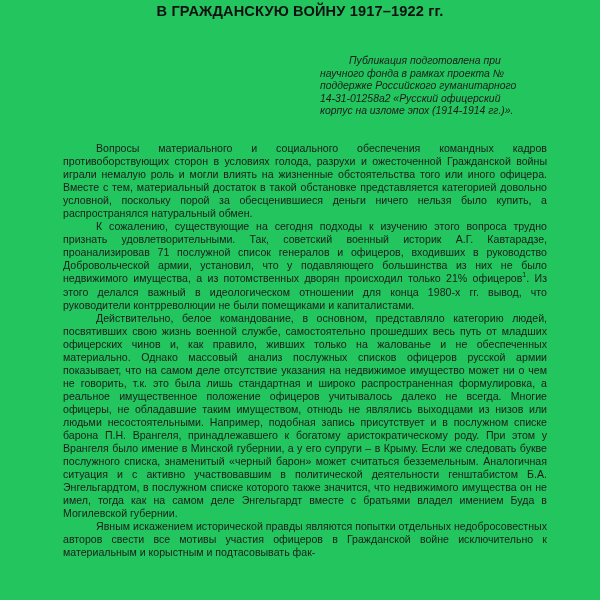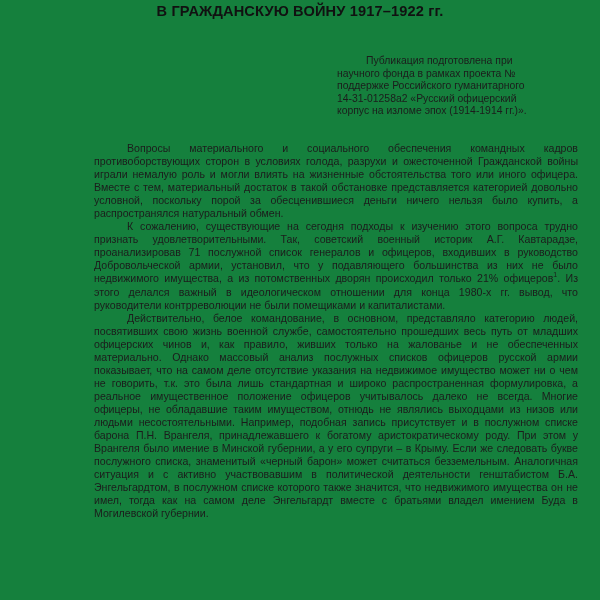--- a/index.html
+++ b/index.html
@@ -14,39 +14,40 @@
     font-family: "Liberation Sans", sans-serif;
     color: #1a1a1a;
     position: relative;
   }
   .page {
     position: absolute;
     top: 0; left: 0;
     width: 600px;
     height: 600px;
     overflow: hidden;
-    background: #15803d;
+    background: #22c55e;
   }
   .doc-title {
     position: absolute;
     top: 3px;
     left: 0;
     width: 600px;
     text-align: center;
     font-size: 14.6px;
     font-weight: bold;
     letter-spacing: 0.15px;
     color: #111111;
     white-space: nowrap;
   }
   .epigraph {
     position: absolute;
     top: 55px;
-    left: 337px;
+    left: 320px;
     width: 211px;
+    font-style: italic;
     font-size: 10.4px;
     line-height: 12.6px;
     text-align: justify;
     text-justify: inter-word;
     color: #1c1c1c;
   }
   .epigraph .ep-line {
     display: block;
   }
   .epigraph .ep-first {
@@ -56,21 +57,20 @@
     position: absolute;
     top: 142px;
     left: 63px;
     width: 484px;
     font-size: 10.6px;
     line-height: 13.05px;
     text-align: justify;
     text-justify: inter-word;
     color: #1c1c1c;
     hyphens: manual;
-    margin-left: 31px;
   }
   .body-text p {
     margin: 0;
     text-indent: 33px;
   }
   sup.fn {
     font-size: 7px;
     vertical-align: super;
     line-height: 0;
   }
@@ -87,15 +87,16 @@
     <span class="ep-line">научного фонда в рамках проекта №</span>
     <span class="ep-line">поддержке Российского гуманитарного</span>
     <span class="ep-line">14-31-01258а2 «Русский офицерский</span>
     <span class="ep-line">корпус на изломе эпох (1914-1914 гг.)».</span>
   </div>
 
   <div class="body-text">
     <p><span>Вопросы материального и социального обеспечения командных кадров противоборствующих сторон в условиях голода, разрухи и ожесточенной Гражданской войны играли немалую роль и могли влиять на жизненные обстоятельства того или иного офицера. Вместе с тем, материальный достаток в такой обстановке представляется категорией довольно условной, поскольку порой за обесценившиеся деньги ничего нельзя было купить, а распространялся натуральный обмен.</span></p>
     <p><span>К сожалению, существующие на сегодня подходы к изучению этого вопроса трудно признать удовлетворительными. Так, советский военный историк А.Г. Кавтарадзе, проанализировав 71 послужной список генералов и офицеров, входивших в руководство Добровольческой армии, установил, что у подавляющего большинства из них не было недвижимого имущества, а из потомственных дворян происходил только 21% офицеров</span><sup class="fn">1</sup><span>. Из этого делался важный в идеологическом отношении для конца 1980-х гг. вывод, что руководители контрреволюции не были помещиками и капиталистами.</span></p>
     <p><span>Действительно, белое командование, в основном, представляло категорию людей, посвятивших свою жизнь военной службе, самостоятельно прошедших весь путь от младших офицерских чинов и, как правило, живших только на жалованье и не обеспеченных материально. Однако массовый анализ послужных списков офицеров русской армии показывает, что на самом деле отсутствие указания на недвижимое имущество может ни о чем не говорить, т.к. это была лишь стандартная и широко распространенная формулировка, а реальное имущественное положение офицеров учитывалось далеко не всегда. Многие офицеры, не обладавшие таким имуществом, отнюдь не являлись выходцами из низов или людьми несостоятельными. Например, подобная запись присутствует и в послужном списке барона П.Н. Врангеля, принадлежавшего к богатому аристократическому роду. При этом у Врангеля было имение в Минской губернии, а у его супруги – в Крыму. Если же следовать букве послужного списка, знаменитый «черный барон» может считаться безземельным. Аналогичная ситуация и с активно участвовавшим в политической деятельности генштабистом Б.А. Энгельгардтом, в послужном списке которого также значится, что недвижимого имущества он не имел, тогда как на самом деле Энгельгардт вместе с братьями владел имением Буда в Могилевской губернии.</span></p>
+    <p><span>Явным искажением исторической правды являются попытки отдельных недобросовестных авторов свести все мотивы участия офицеров в Гражданской войне исключительно к материальным и корыстным и подтасовывать фак-</span></p>
   </div>
 
 </div>
 
 </body></html>

